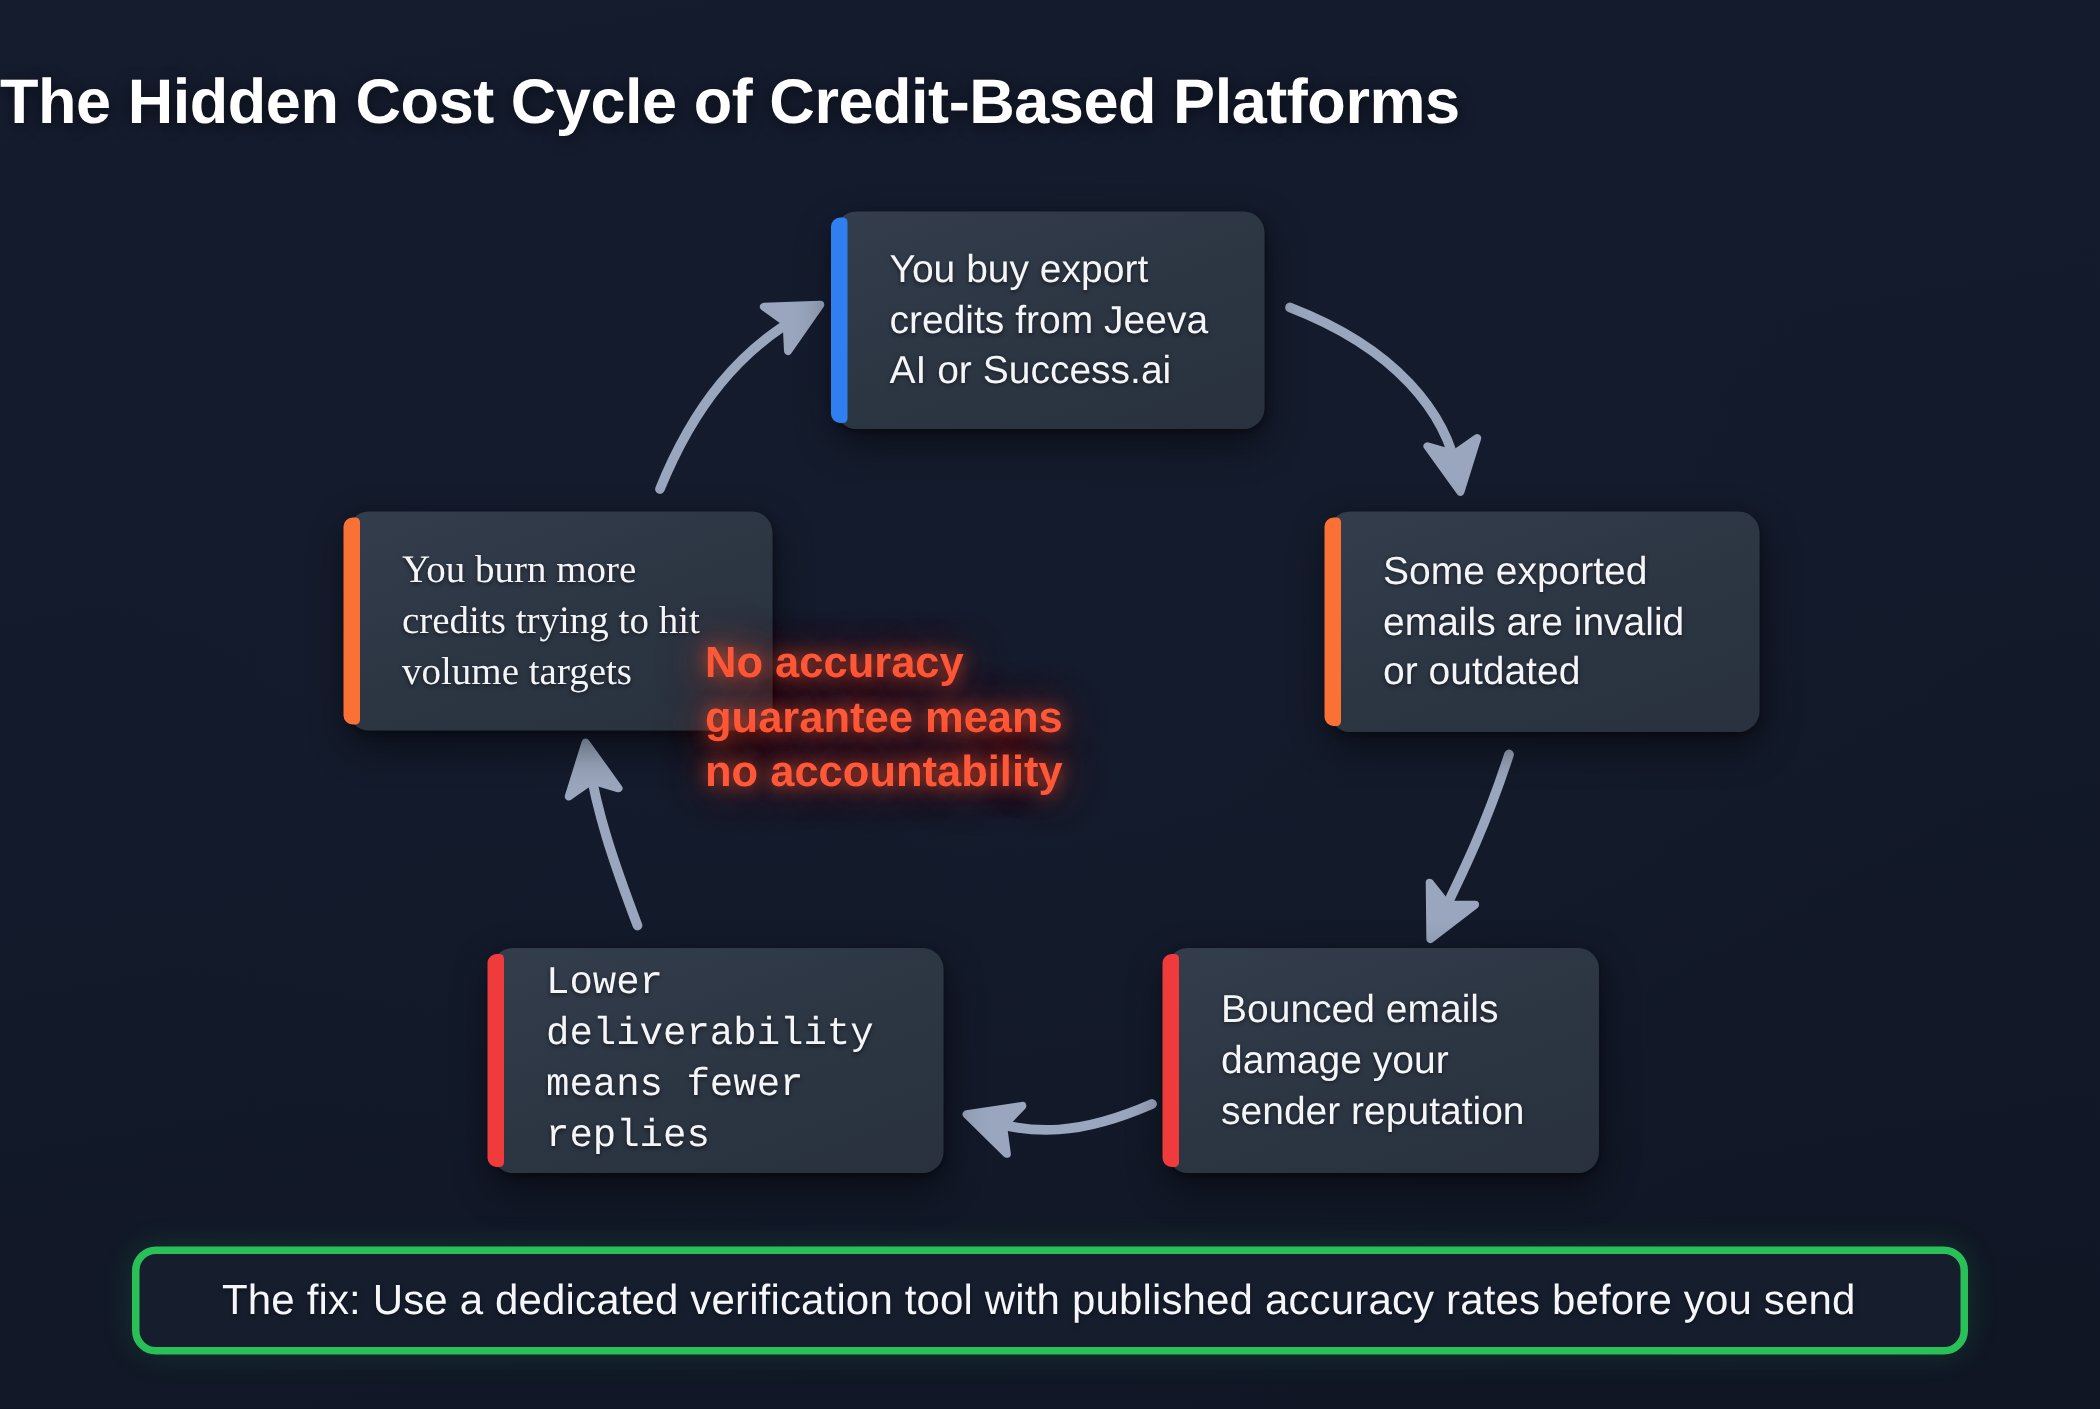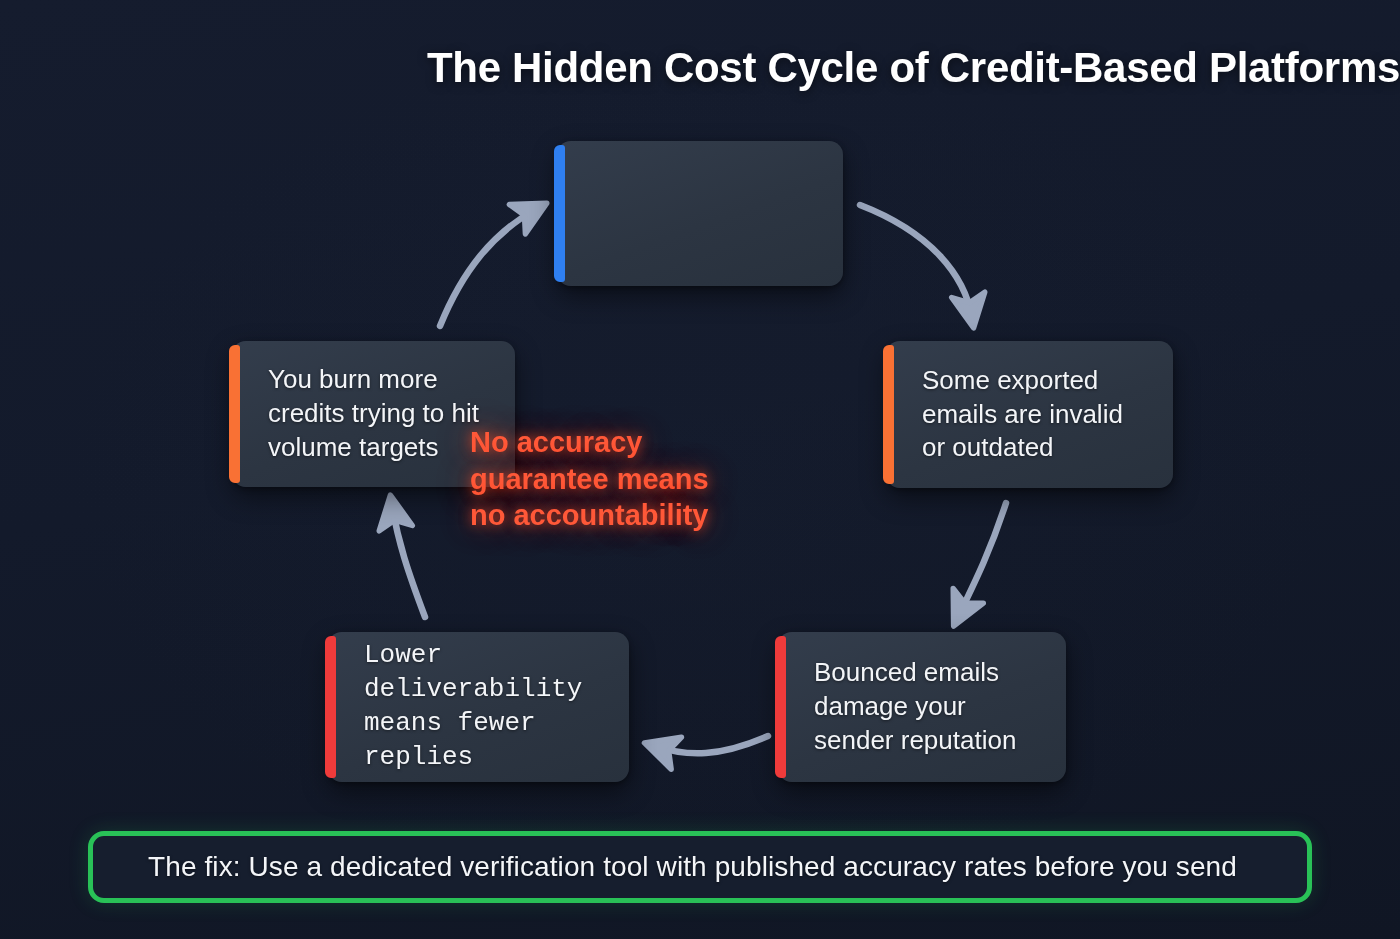--- a/index.html
+++ b/index.html
@@ -19,21 +19,21 @@
       radial-gradient(ellipse 900px 620px at 700px 470px, #19203240 0%, #0000 70%),
       linear-gradient(170deg, #151c2e 0%, #131a2b 45%, #101624 100%);
   }
 
   
   #title {
     position: absolute;
     left: 0;
     top: 44px;
     width: 1400px;
-    text-align: right;
+    text-align: left;
     font-size: 42px;
     font-weight: bold;
     color: #ffffff;
     letter-spacing: -0.3px;
     text-shadow: 0 2px 10px rgba(0,0,0,0.55);
   }
 
   
   #arrows {
     position: absolute;
@@ -72,21 +72,21 @@
     color: #f3f5f8;
     white-space: pre-line;
     text-shadow: 0 1px 3px rgba(0,0,0,0.5);
   }
 
   
   #node-0 { left: 557px; top: 141px;  width: 286px; height: 145px; }
   #node-1 { left: 886px; top: 341px;  width: 287px; height: 147px; }
   #node-2 { left: 778px; top: 632px;  width: 288px; height: 150px; }
   #node-3 { left: 328px; top: 632px;  width: 301px; height: 150px; font-family: Liberation Mono, monospace; }
-  #node-4 { left: 232px; top: 341px;  width: 283px; height: 146px; }
+  #node-4 { left: 232px; top: 341px;  width: 283px; height: 146px; font-family: Liberation Serif, serif; }
 
   
   #center-note {
     position: absolute;
     left: 470px;
     top: 424px;
     width: 460px;
     text-align: left;
     font-size: 29px;
     font-weight: bold;
@@ -141,20 +141,23 @@
       <path d="M 860 205 C 930 232 965 275 972 318"></path>
       <path d="M 1006 503 C 990 552 975 582 958 617"></path>
       <path d="M 768 736 C 720 757 688 757 654 746"></path>
       <path d="M 425 617 C 408 572 398 542 392 505"></path>
       <path d="M 440 326 C 462 272 492 233 538 208"></path>
     </g>
   </svg>
 
   <div class="node" id="node-0">
     <span class="accent" style="background:#2f7ff0;"></span>
+    <span class="ntext">You buy export
+credits from Jeeva
+AI or Success.ai</span>
   </div>
 
   <div class="node" id="node-1">
     <span class="accent" style="background:#f97134;"></span>
     <span class="ntext">Some exported
 emails are invalid
 or outdated</span>
   </div>
 
   <div class="node" id="node-2">

